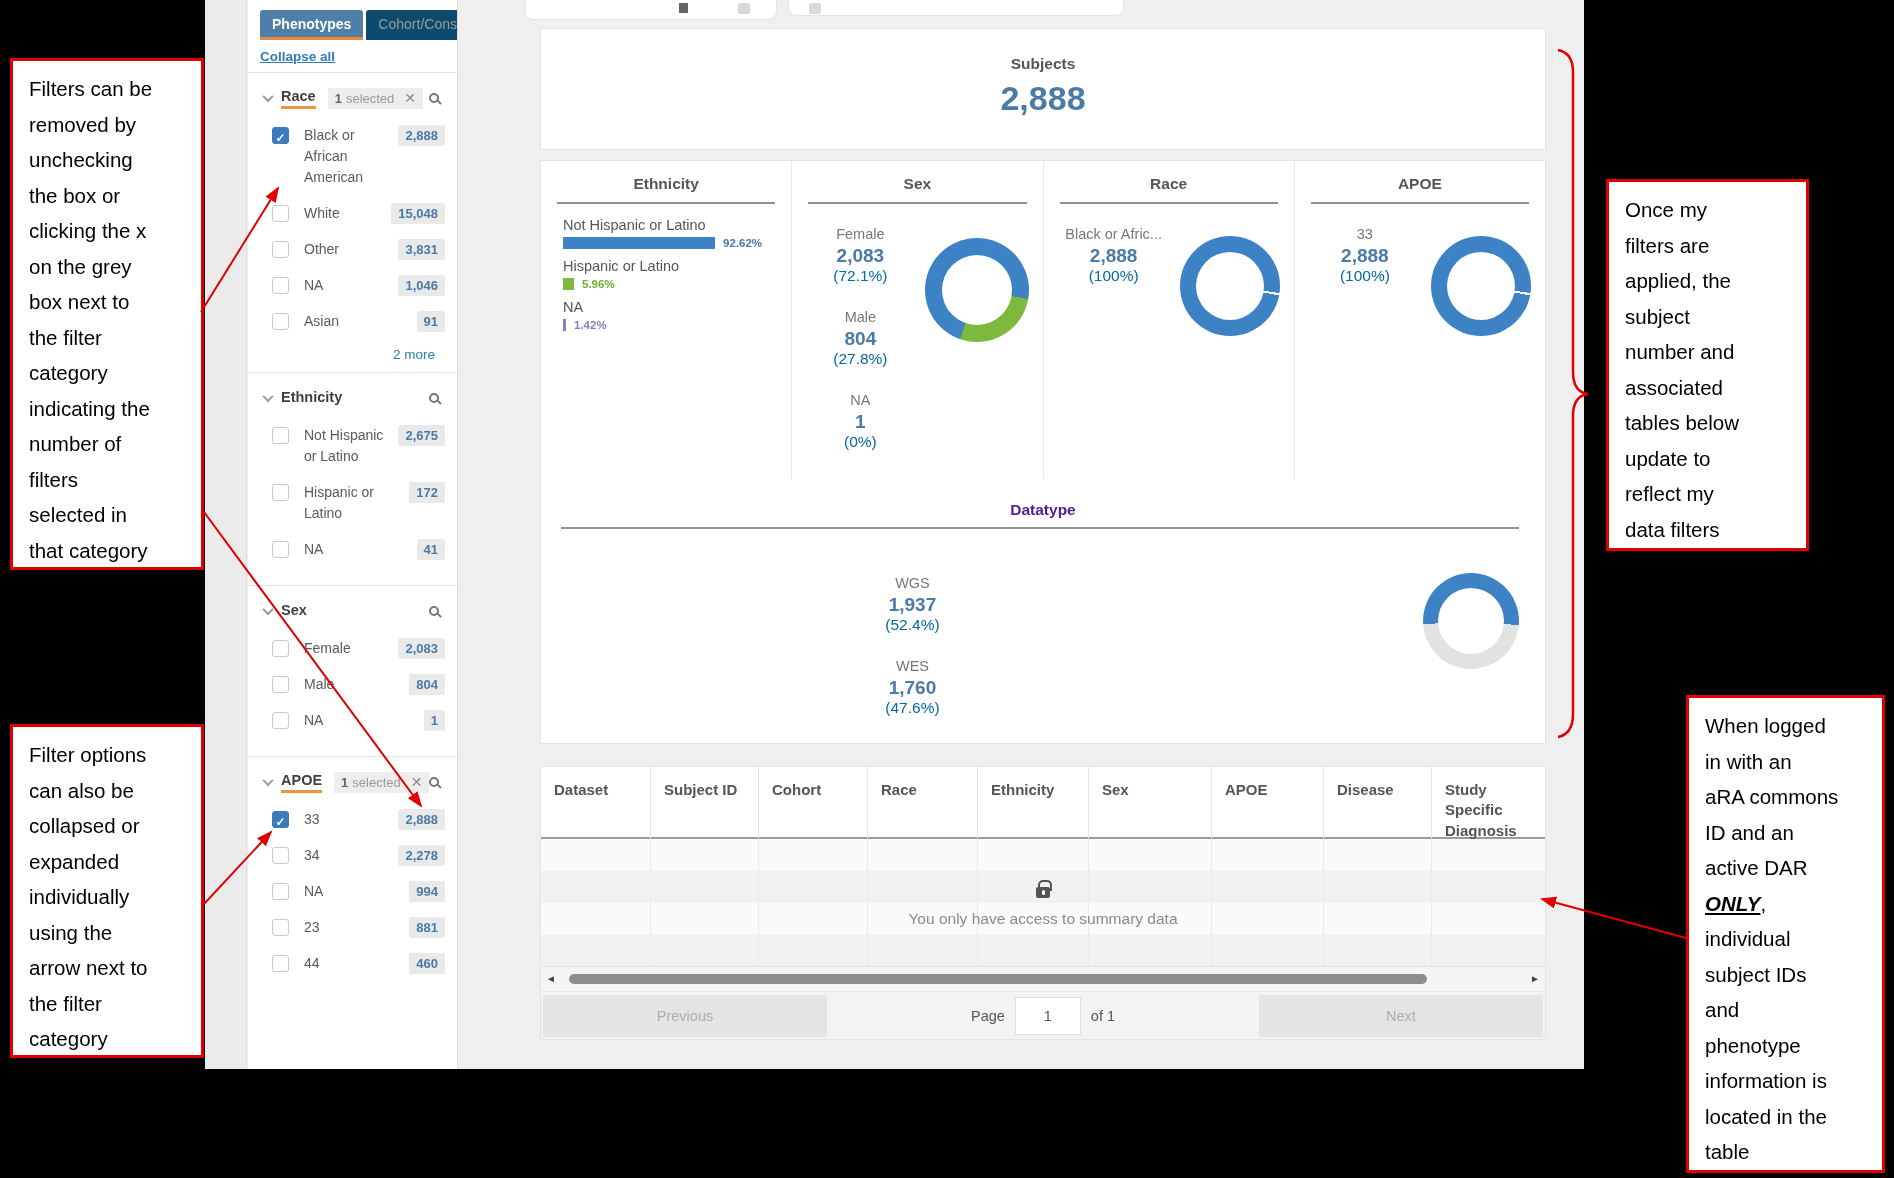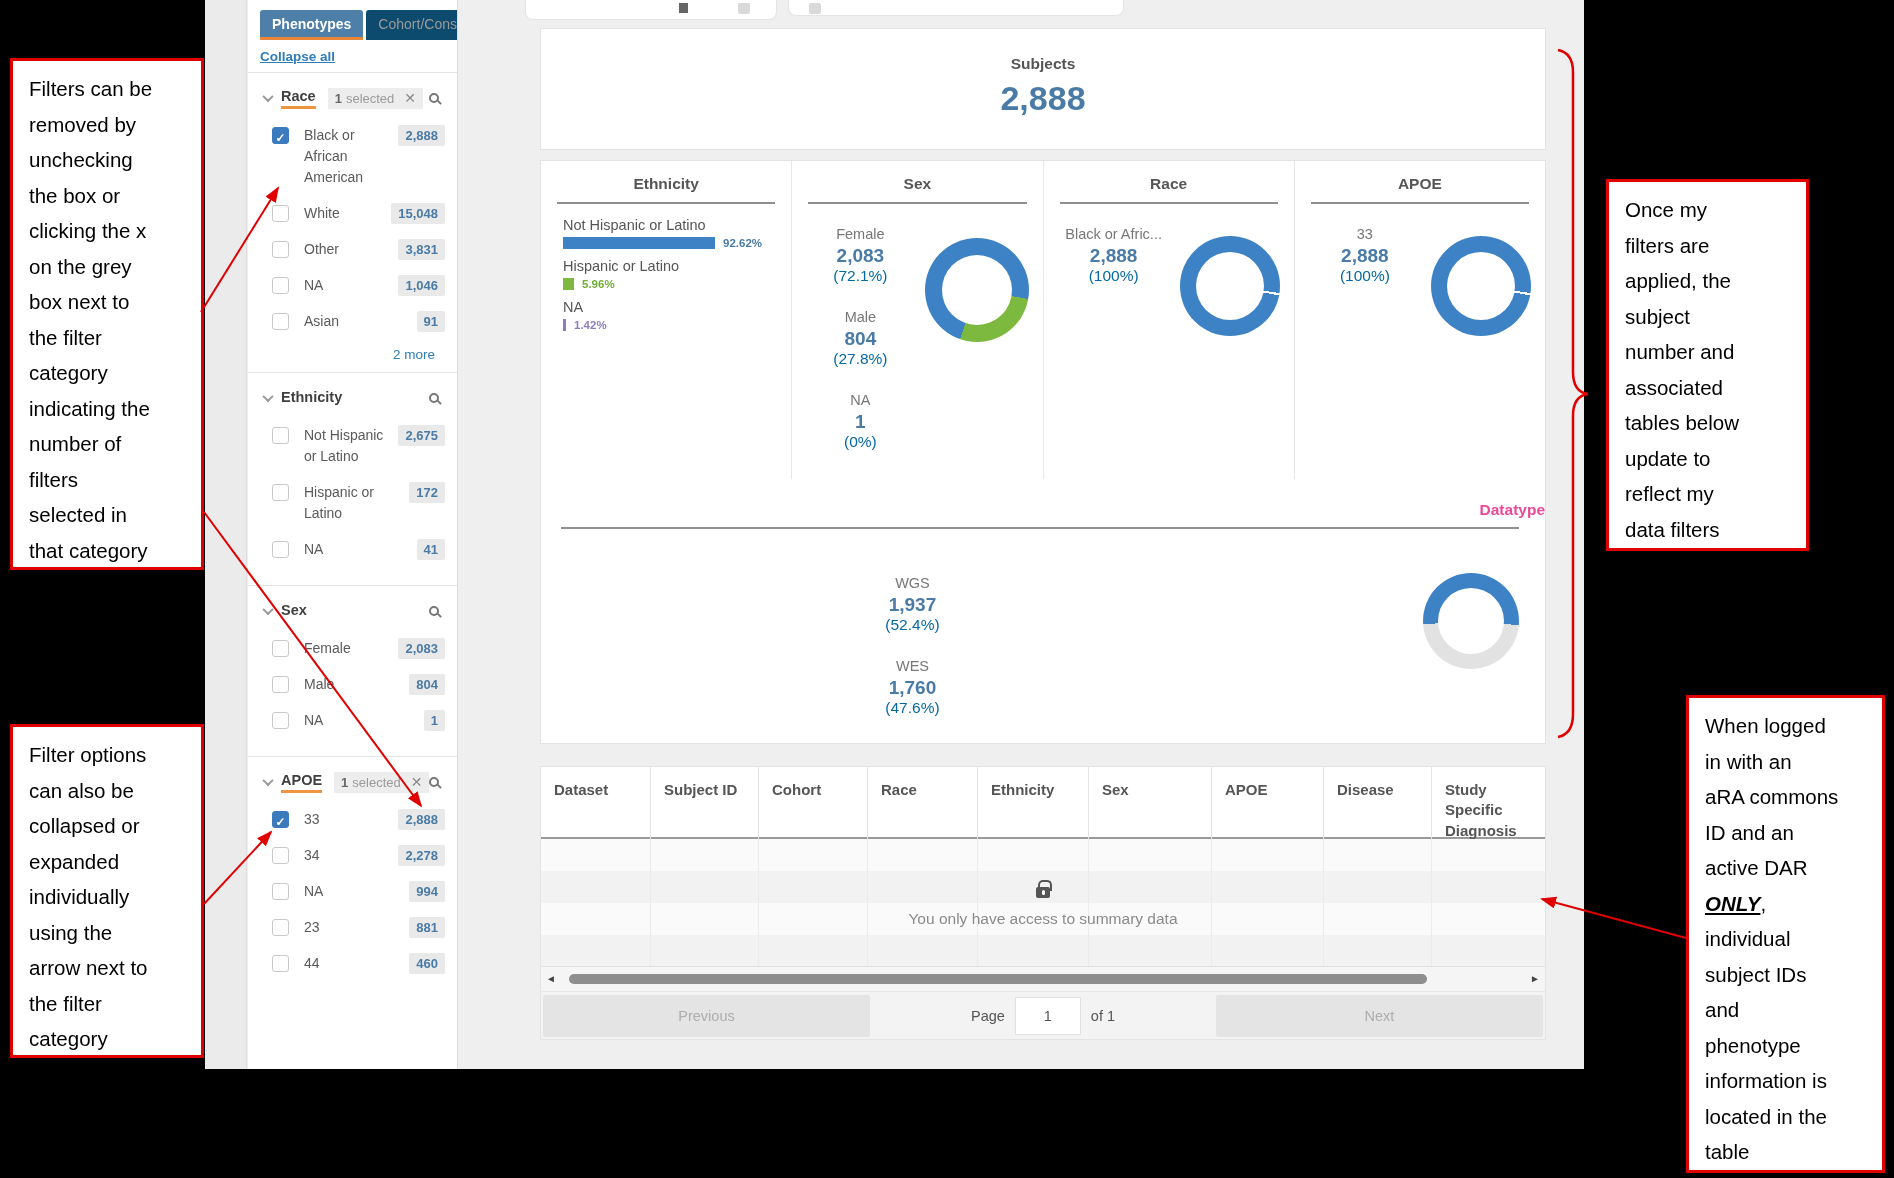--- a/index.html
+++ b/index.html
@@ -66,21 +66,21 @@
   .stat-pct { color:#0369a1; font-size:15.5px; }
   .donut { border-radius:50%; position:relative; flex:none; }
   .donut::after { content:''; position:absolute; background:#fff; border-radius:50%; }
   .donut-sex { width:104px; height:104px; margin-top:26px;
      background:conic-gradient(#3d82c4 0 100deg, #7cb93e 100deg 199deg, #3d82c4 199deg 360deg); }
   .donut-sex::after { inset:17px; }
   .donut-full { width:100px; height:100px; margin-top:24px;
      background:conic-gradient(#3d82c4 0 98deg, #fff 98deg 101deg, #3d82c4 101deg 360deg); }
   .donut-full::after { inset:16px; }
   .datatype { position:relative; height:264px; }
-  .dt-title { text-align:right; font-weight:bold; color:#ec4899; font-size:15.5px; margin-top:22px; }
+  .dt-title { text-align:center; font-weight:bold; color:#4c1d95; font-size:15.5px; margin-top:22px; }
   .dt-rule { border-bottom:2px solid #8f8f8f; margin:8px 26px 0 20px; }
   .dt-stats { position:absolute; left:0; top:60px; width:74%; text-align:center; }
   .donut-dt { position:absolute; left:882px; top:72px; width:96px; height:96px;
      background:conic-gradient(from 266deg, #3d82c4 0 189deg, #e2e2e2 189deg 360deg); }
   .donut-dt::after { inset:15px; }
 
   
   #card-table { left:335px; top:766px; width:1006px; height:274px; }
   .thead { display:grid; grid-template-columns:109px 108px 109px 110px 111px 123px 112px 108px 114px;
            height:72px; border-bottom:2px solid #9a9a9a; }
@@ -94,21 +94,21 @@
   .lock { width:14px; height:11px; background:#555; border-radius:2px; position:relative; margin-top:10px; }
   .lock::before { content:''; position:absolute; left:2px; top:-7px; width:10px; height:9px;
      border:2px solid #555; border-bottom:none; border-radius:5px 5px 0 0; }
   .lock::after { content:''; position:absolute; left:5.5px; top:3px; width:3px; height:5px; background:#fff; border-radius:1.5px; }
   .lock-msg { color:#8a8a8a; font-size:15.5px; margin-top:12px; }
   .hscroll { height:25px; display:flex; align-items:center; background:#f5f5f5; border-top:1px solid #e0e0e0; }
   .harrow { color:#444; font-size:10px; padding:0 5px; line-height:1; }
   .htrack { flex:1; height:12px; position:relative; }
   .hthumb { position:absolute; left:8px; top:1px; width:858px; height:10px; background:#8e8e8e; border-radius:5px; }
   .pager { height:48px; background:#f3f3f3; display:flex; align-items:center; position:relative; border-top:1px solid #e8e8e8; }
-  .pbtn { width:327px; height:42px; background:#e4e4e4; color:#adadad; display:flex; align-items:center;
+  .pbtn { width:284px; height:42px; background:#e4e4e4; color:#adadad; display:flex; align-items:center;
           justify-content:center; font-size:14.5px; border-radius:2px; }
   .pbtn.prev { margin-left:2px; }
   .pbtn.next { position:absolute; right:2px; }
   .pcenter { position:absolute; left:50%; transform:translateX(-50%); display:flex; align-items:center; color:#555; font-size:14.5px; }
   .pinput { width:66px; height:38px; background:#fff; border:1px solid #e0e0e0; display:flex; align-items:center;
             justify-content:center; margin:0 10px; color:#555; }
 
   
   .topbox { position:absolute; background:#fff; border:1px solid #e4e4e4; border-top:none; border-radius:0 0 8px 8px; }
   #topbox-a { left:320px; top:0; width:252px; height:20px; }

